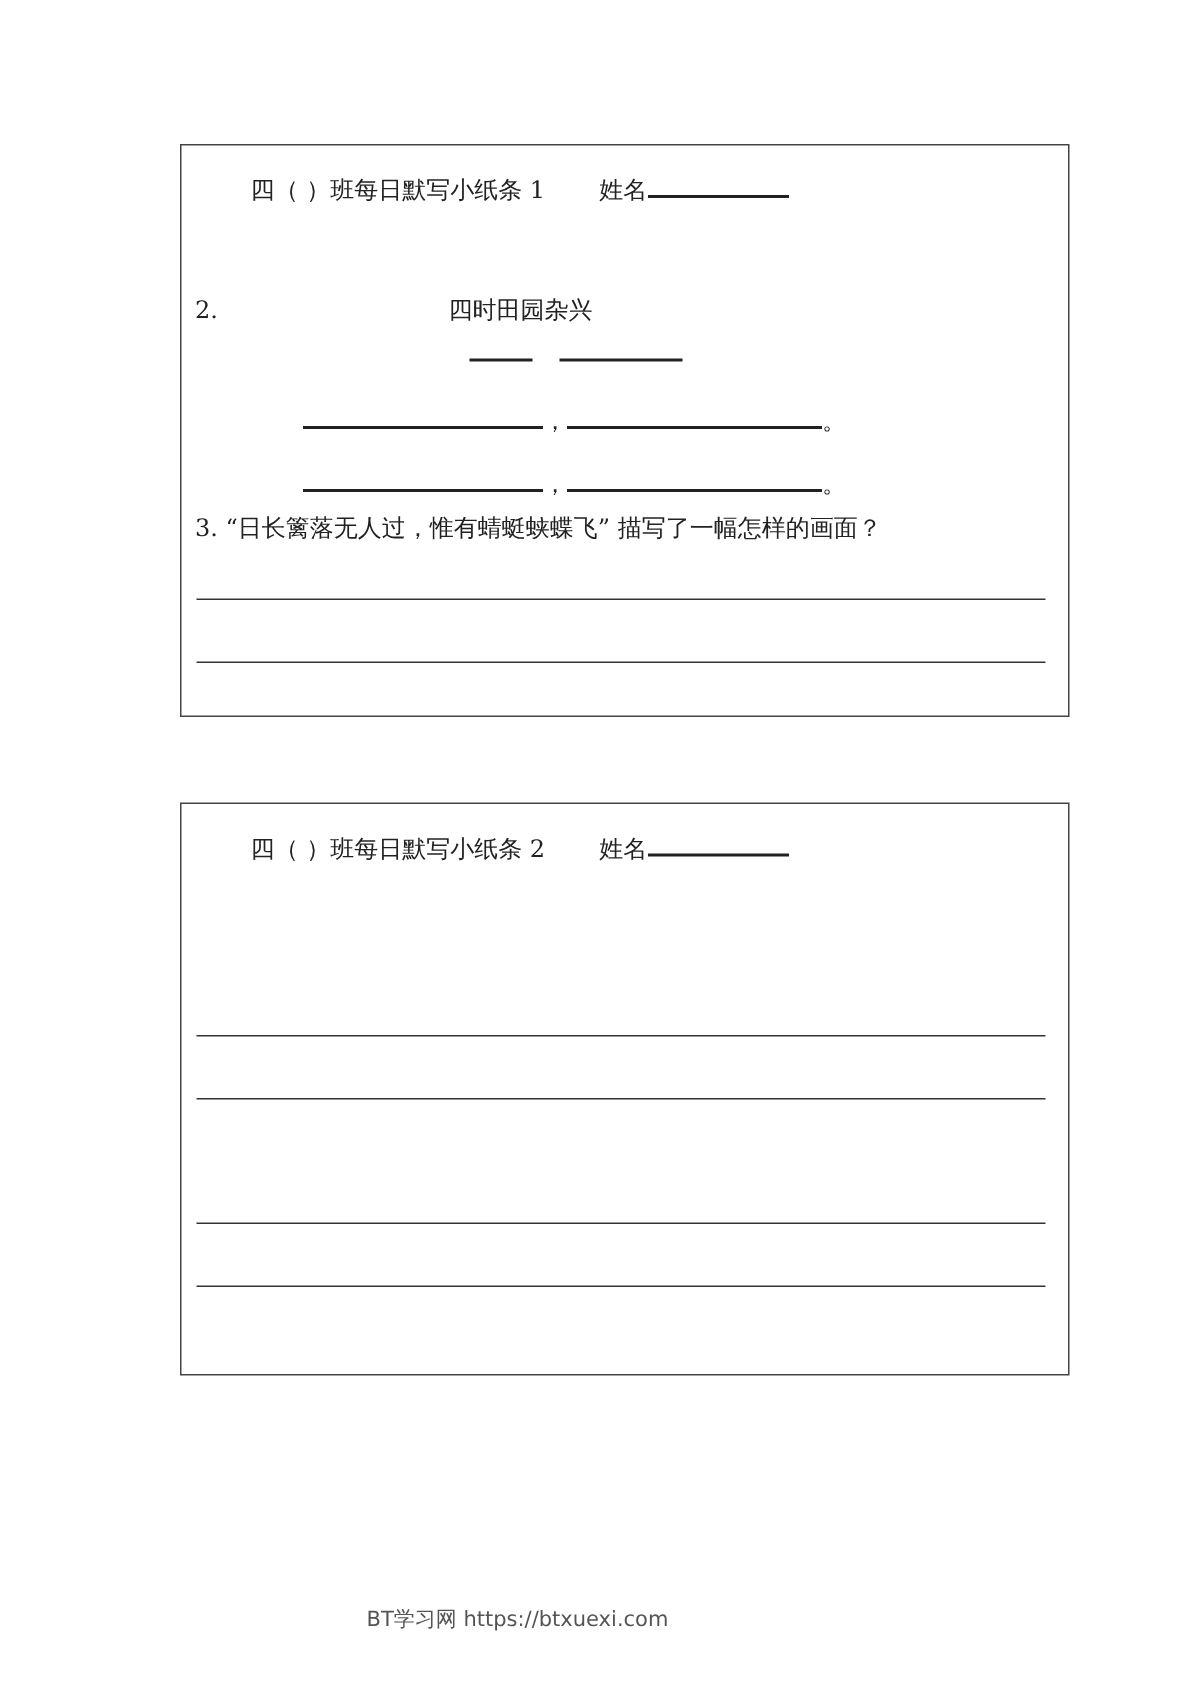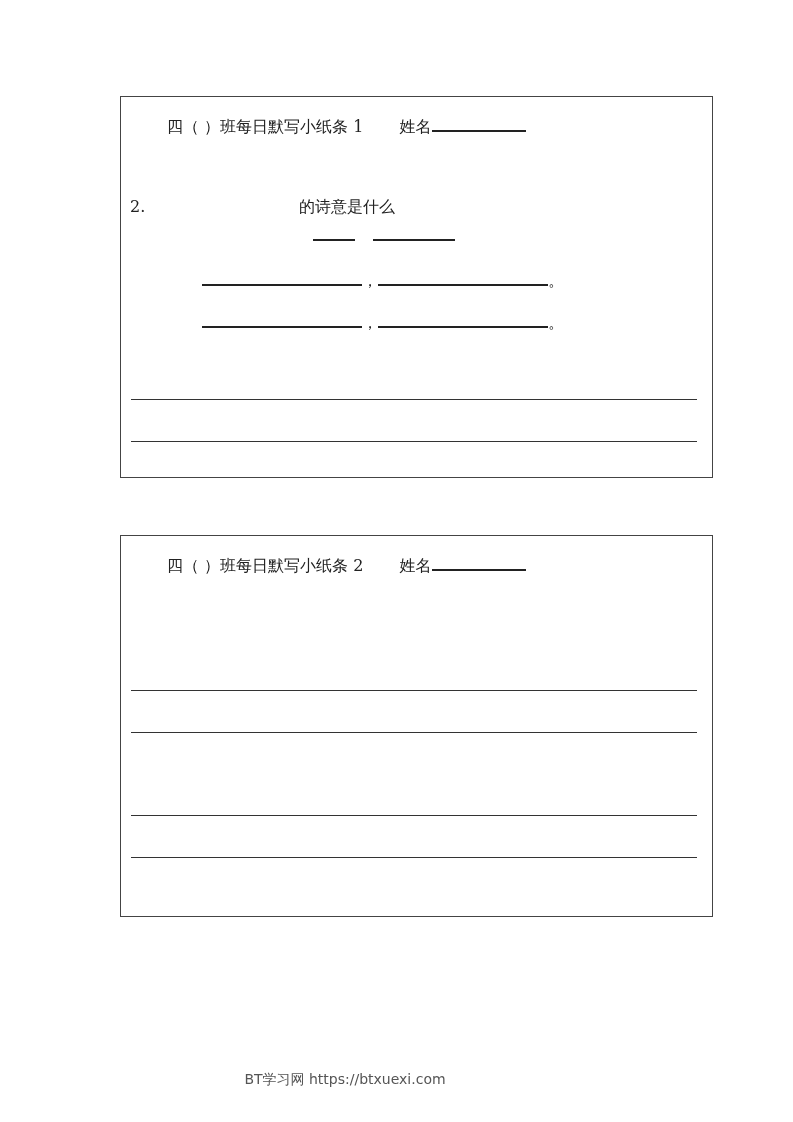--- a/index.html
+++ b/index.html
@@ -18,32 +18,33 @@
 </head>
 <body>
 
 <div class="card" id="card1">
   <div class="line" style="left:46px; top:17px;">
     <span>四（ ）班每日默写小纸条 1</span>
     <span style="display:inline-block;width:26px;"></span>
     <span>姓名</span><span class="blank bold" style="width:94px;"></span>
   </div>
   <div class="line" style="left:9px; top:100px;">2.</div>
-  <div class="line" style="left:178px; top:100px;">的诗意是什么</div>
+  <div class="line" style="left:178px; top:100px;">四时田园杂兴</div>
   <div class="line" style="left:192px; top:126px;">
     <span class="blank bold" style="width:42px;"></span>
     <span style="display:inline-block;width:8px;"></span>
     <span class="blank bold" style="width:82px;"></span>
   </div>
   <div class="line" style="left:81px; top:171px;">
     <span class="blank bold" style="width:160px;"></span><span>，</span><span class="blank bold" style="width:170px;"></span><span>。</span>
   </div>
   <div class="line" style="left:81px; top:213px;">
     <span class="blank bold" style="width:160px;"></span><span>，</span><span class="blank bold" style="width:170px;"></span><span>。</span>
   </div>
+  <div class="line" style="left:9px; top:245px;">3. “日长篱落无人过，惟有蜻蜓蛱蝶飞”  描写了一幅怎样的画面？</div>
   <div class="rule" style="top:302px;"></div>
   <div class="rule" style="top:344px;"></div>
 </div>
 
 <div class="card" id="card2">
   <div class="line" style="left:46px; top:17px;text-align:center;">
     <span>四（ ）班每日默写小纸条 2</span>
     <span style="display:inline-block;width:26px;"></span>
     <span>姓名</span><span class="blank bold" style="width:94px;"></span>
   </div>

